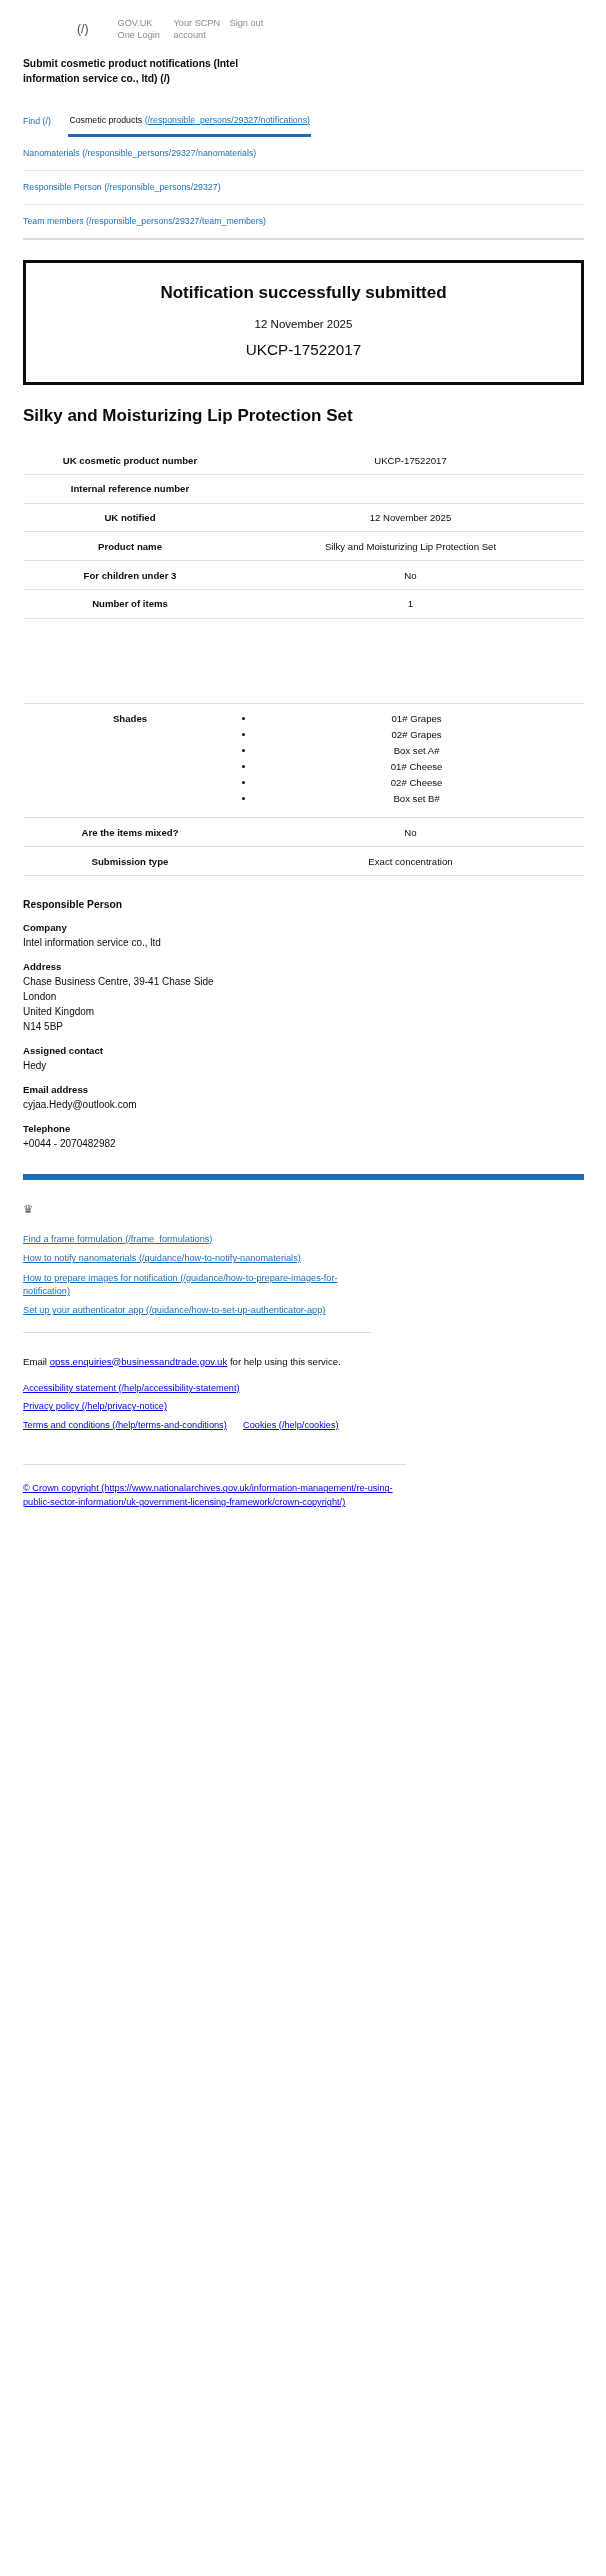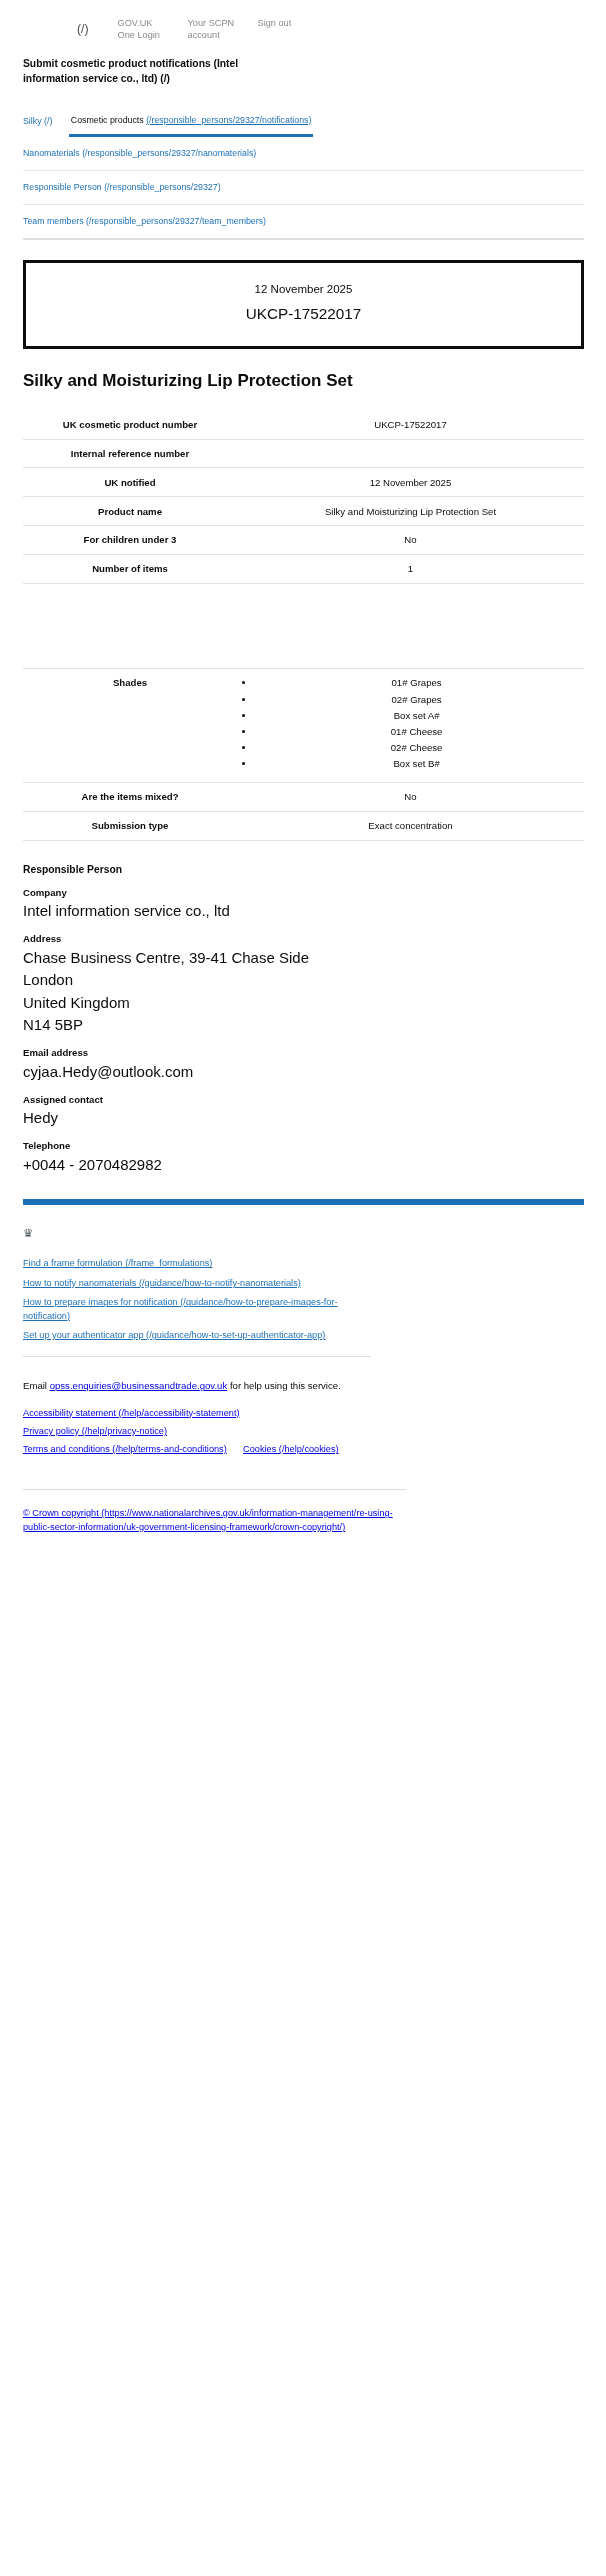--- a/index.html
+++ b/index.html
@@ -32,21 +32,21 @@
   }
   .crown-logo {
     font-size: 12.2px;
     color: #4a4a4a;
     letter-spacing: 0px;
     margin-right: 29px;
     padding-top: 4.6px;
   }
   .header-links {
     display: flex;
-    gap: 23px;
+    gap: 9px;
     font-size: 9.2px;
     color: #8a8a8a;
     line-height: 1.35;
   }
   .header-link {
     width: 47px;
     color: #8a8a8a;
     text-decoration: none;
   }
 
@@ -162,21 +162,21 @@
     font-weight: bold;
     margin: 23px 0 12.2px 0;
   }
   .rp-block { margin-bottom: 10.7px; }
   .rp-label {
     font-weight: bold;
     font-size: 9.6px;
     margin-bottom: 2.3px;
   }
   .rp-value {
-    font-size: 15px;
+    font-size: 10px;
     line-height: 1.5;
   }
 
   
   .footer-rule {
     border-top: 6.9px solid #1d70b8;
     margin-top: 23px;
   }
   .footer {
     padding-top: 21.4px;
@@ -233,39 +233,40 @@
 
   <div class="content">
 
     <div class="service-title">
       <a href="#">Submit cosmetic product notifications (Intel information service co., ltd) (/)</a>
     </div>
 
     <div class="nav">
       <div class="nav-row nav-first">
         <div class="nav-item-home">
-          <a href="#">Silky (/)</a>
+          <a href="#">Find (/)</a>
         </div>
         <div class="nav-item-active">
           <span class="nav-main">Cosmetic products</span>
           <span class="nav-sub">(/responsible_persons/29327/notifications)</span>
         </div>
       </div>
       <div class="nav-row nav-row-plain nav-line">
         <a href="#">Nanomaterials (/responsible_persons/29327/nanomaterials)</a>
       </div>
       <div class="nav-row nav-row-plain nav-line">
         <a href="#">Responsible Person (/responsible_persons/29327)</a>
       </div>
       <div class="nav-row nav-row-plain last">
         <a href="#">Team members (/responsible_persons/29327/team_members)</a>
       </div>
     </div>
 
     <div class="panel">
+      <div class="panel-title">Notification successfully submitted</div>
       <div class="panel-date">12 November 2025</div>
       <div class="panel-ref">UKCP-17522017</div>
     </div>
 
     <h1 class="product-title">Silky and Moisturizing Lip Protection Set</h1>
 
     <table class="summary">
       <tbody>
         <tr>
           <th>UK cosmetic product number</th>
@@ -332,27 +333,27 @@
 
     <div class="rp-block">
       <div class="rp-label">Address</div>
       <div class="rp-value" style="white-space: pre-line;">Chase Business Centre, 39-41 Chase Side
 London
 United Kingdom
 N14 5BP</div>
     </div>
 
     <div class="rp-block">
+      <div class="rp-label">Assigned contact</div>
+      <div class="rp-value">Hedy</div>
+    </div>
+
+    <div class="rp-block">
       <div class="rp-label">Email address</div>
       <div class="rp-value">cyjaa.Hedy@outlook.com</div>
-    </div>
-
-    <div class="rp-block">
-      <div class="rp-label">Assigned contact</div>
-      <div class="rp-value">Hedy</div>
     </div>
 
     <div class="rp-block">
       <div class="rp-label">Telephone</div>
       <div class="rp-value">+0044 - 2070482982</div>
     </div>
 
     <div class="footer-rule"></div>
     <div class="footer">
       <div class="footer-crown">♛</div>

